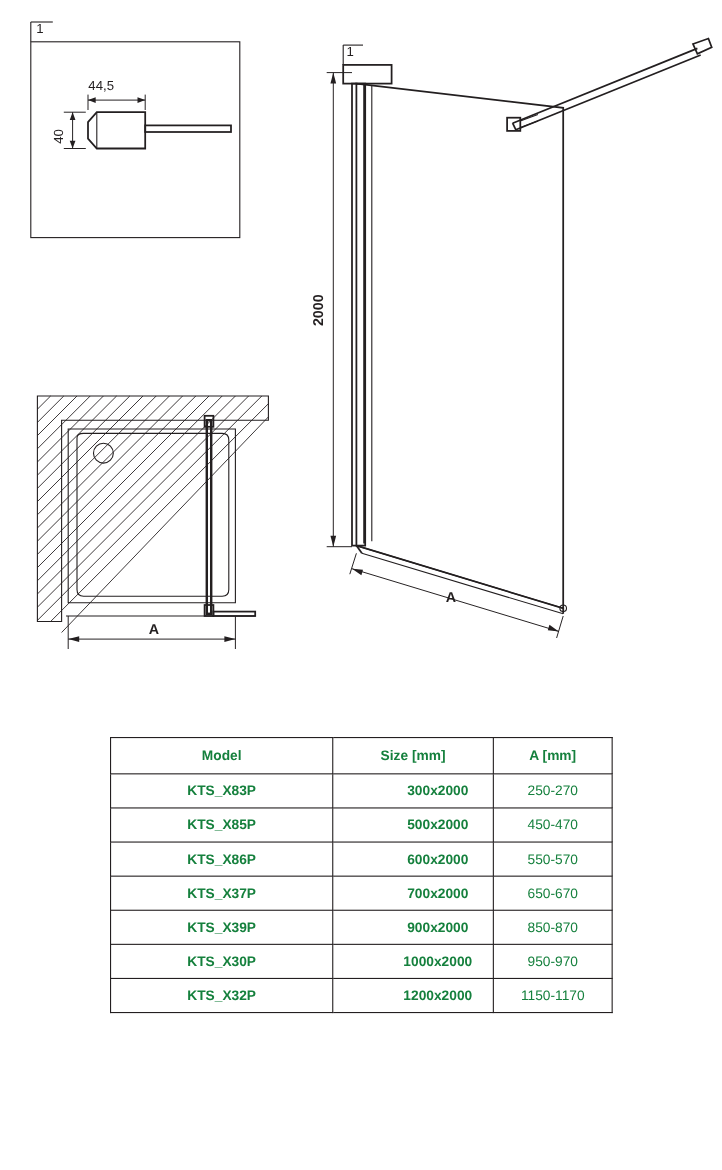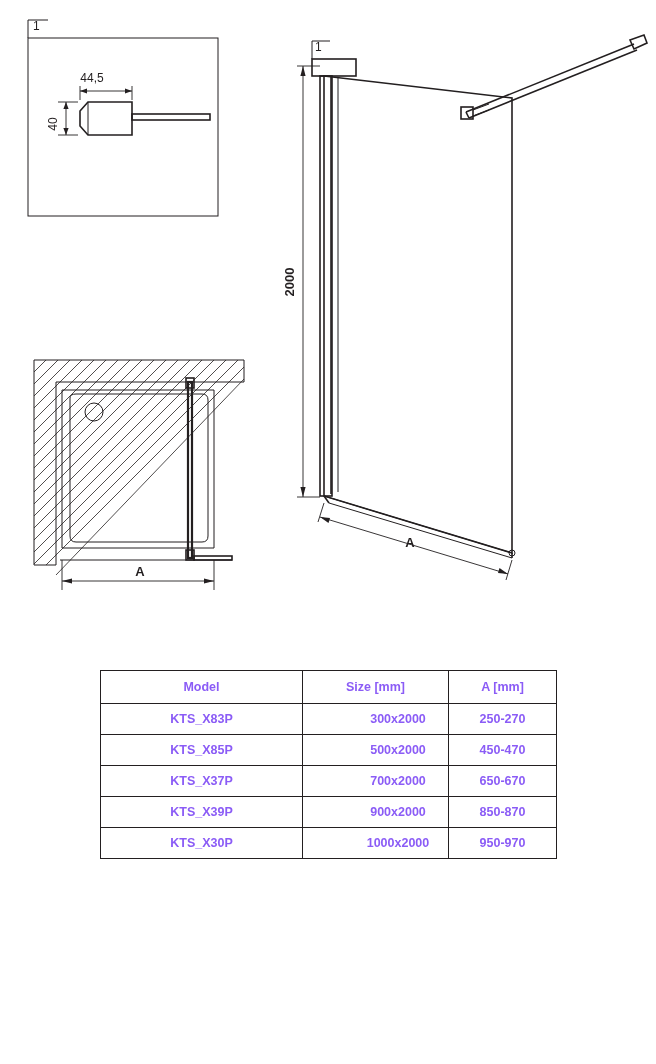--- a/index.html
+++ b/index.html
@@ -56,30 +56,30 @@
     width: 456px;
     table-layout: fixed;
   }
   table.spec th, table.spec td {
     border: 1px solid #231f20;
     text-align: center;
     font-size: 12.5px;
     height: 30px;
     padding: 0;
     font-weight: normal;
-    color: #8b5cf6;
+    color: #15803d;
     font-family: "Liberation Sans", sans-serif;
   }
   table.spec th {
     font-weight: bold;
     height: 32px;
   }
   table.spec td.model { font-weight: bold; }
   table.spec td.size { font-weight: bold; padding-left: 45px; }
-  table.spec td.a { font-weight: bold; }
+  table.spec td.a { font-weight: normal; }
   col.c1 { width: 202px; }
   col.c2 { width: 146px; }
   col.c3 { width: 108px; }
 </style>
 </head>
 <body>
 
 <div class="sheet">
 
   <svg class="dwg" viewBox="0 0 656 660">
@@ -244,31 +244,41 @@
           <td class="model">KTS_X83P</td>
           <td class="size">300x2000</td>
           <td class="a">250-270</td>
         </tr>
         <tr>
           <td class="model">KTS_X85P</td>
           <td class="size">500x2000</td>
           <td class="a">450-470</td>
         </tr>
         <tr>
+          <td class="model">KTS_X86P</td>
+          <td class="size">600x2000</td>
+          <td class="a">550-570</td>
+        </tr>
+        <tr>
           <td class="model">KTS_X37P</td>
           <td class="size">700x2000</td>
           <td class="a">650-670</td>
         </tr>
         <tr>
           <td class="model">KTS_X39P</td>
           <td class="size">900x2000</td>
           <td class="a">850-870</td>
         </tr>
         <tr>
           <td class="model">KTS_X30P</td>
           <td class="size">1000x2000</td>
           <td class="a">950-970</td>
         </tr>
+        <tr>
+          <td class="model">KTS_X32P</td>
+          <td class="size">1200x2000</td>
+          <td class="a">1150-1170</td>
+        </tr>
       </tbody>
     </table>
   </div>
 
 </div>
 
 </body></html>

